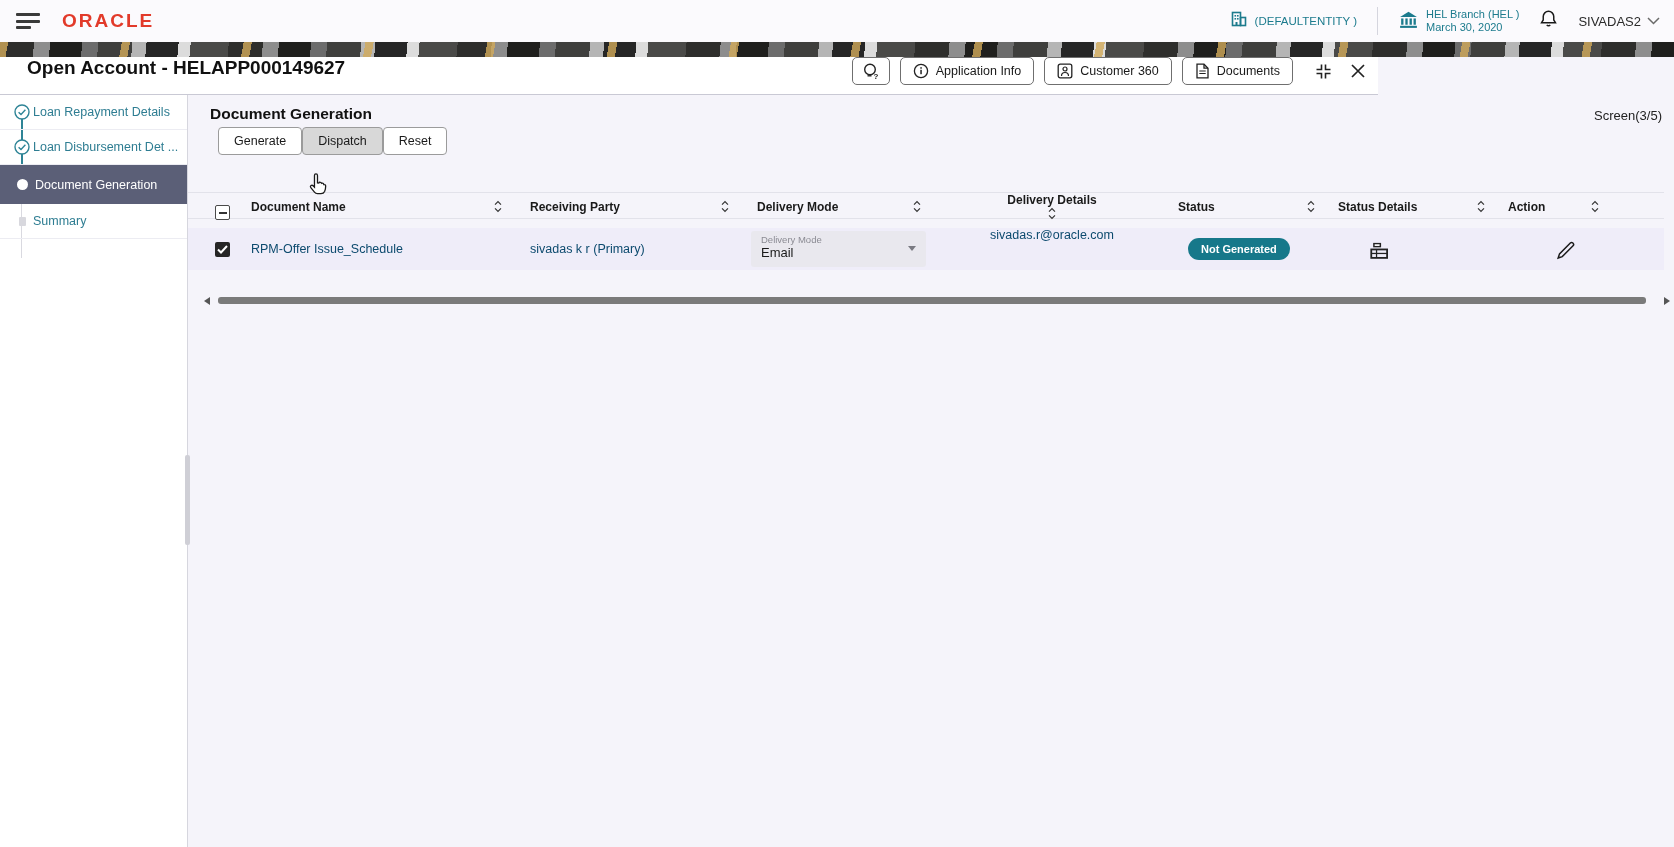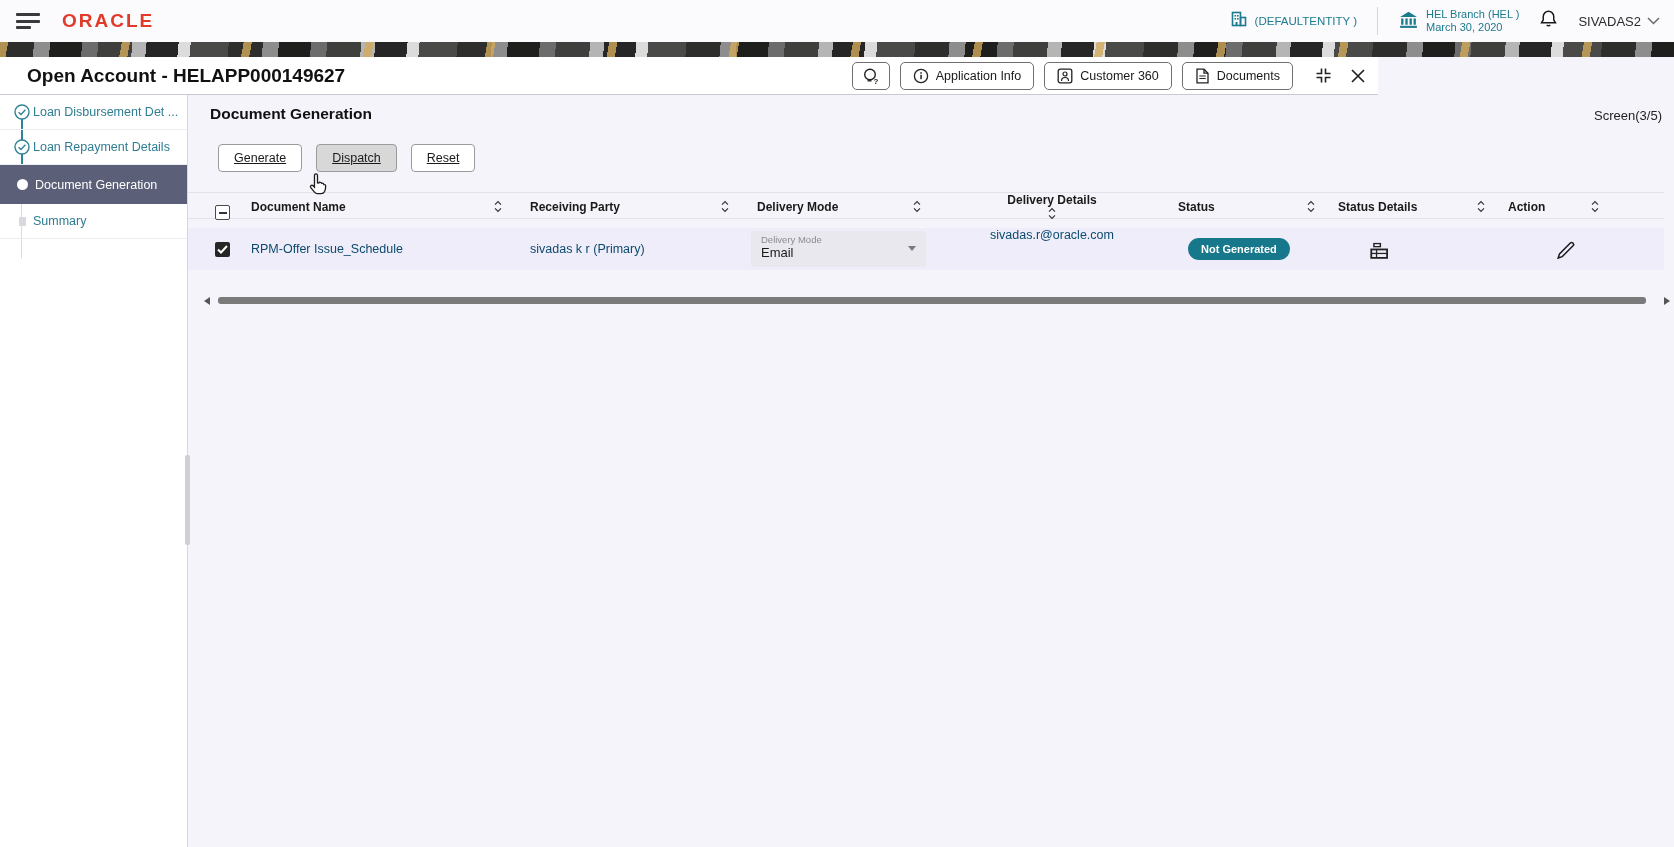--- a/index.html
+++ b/index.html
@@ -20,21 +20,21 @@
   .user-group { display:flex; align-items:center; gap:6px; font-size:13px; color:#2b2b2b; cursor:pointer; }
 
   
   .texture-strip { position:absolute; top:42px; left:0; width:1674px; height:15px;
     background:
       repeating-linear-gradient(100deg, rgba(210,170,90,.8) 0 8px, transparent 8px 120px),
       repeating-linear-gradient(95deg, #2e2e2c 0 34px, #8d8d8d 34px 50px, #1f1f1d 50px 82px, #6c6c6c 82px 98px, #3f3f3d 98px 132px, #b5b5b5 132px 146px, #262626 146px 178px, #dcdcdc 178px 190px, #4a4a48 190px 228px);
   }
 
   
-  .titlebar { position:absolute; top:57px; left:0; width:1378px; height:38px; background:#ffffff; border-bottom:1px solid #c9c9d4; display:flex; align-items:center; z-index:4; }
+  .titlebar { position:absolute; top:57px; left:0; width:1378px; height:38px; background:#ffffff; border-bottom:1px solid #c9c9d4; display:flex; z-index:4; }
   .page-title { margin-left:27px; font-size:19px; font-weight:700; color:#111; }
   .titlebar-right { position:absolute; right:12px; display:flex; align-items:center; gap:10px; }
   .tb-btn { display:flex; align-items:center; gap:7px; height:28px; padding:0 12px; border:1px solid #6f6f6f; border-radius:5px; background:#fff; font-size:12.5px; color:#1a1a1a; cursor:pointer; }
   .tb-iconbtn { width:38px; justify-content:center; padding:0; }
   .win-icons { display:flex; align-items:center; gap:16px; margin-left:10px; }
 
   
   .sidebar { position:absolute; top:95px; left:0; bottom:0; width:188px; background:#ffffff; border-right:1px solid #d6d6de; z-index:3; }
   .step-line-teal { position:absolute; left:21px; top:17px; width:2px; height:55px; background:#2e8496; }
   .step-line-gray { position:absolute; left:21px; top:109px; width:1px; height:54px; background:#d9d9e0; }
@@ -44,21 +44,21 @@
   .step.active .label { color:#ffffff; margin-left:35px; }
   .step-icon { position:absolute; left:14px; width:16px; height:16px; }
   .dot-active { position:absolute; left:17px; width:11px; height:11px; border-radius:50%; background:#ffffff; }
   .dot-pending { position:absolute; left:19px; width:7px; height:9px; background:#d8d8de; border-radius:1px; }
   .sidebar-vscroll { position:absolute; top:360px; right:-3px; width:5px; height:90px; background:#cfcfd6; border-radius:2px; }
 
   
   .content { position:absolute; top:95px; left:188px; right:0; bottom:0; background:#f5f4fa; }
   .content-heading { position:absolute; left:22px; top:10px; font-size:15.5px; font-weight:700; color:#111; }
   .screen-indicator { position:absolute; right:12px; top:13px; font-size:13px; color:#222; }
-  .actions { position:absolute; left:30px; top:49px; display:flex; gap:14px;text-decoration:underline; }
+  .actions { position:absolute; left:30px; top:32px; display:flex; gap:0; }
   .act-btn { height:28px; padding:0 15px; background:#fff; border:1px solid #9b9b9b; border-radius:4px; font-size:12.5px; color:#1a1a1a; cursor:pointer; }
   .act-btn.hovered { background:#d8d8d8; }
 
   
   .thead { position:absolute; left:0; right:10px; top:97px; height:27px; border-top:1px solid #e2e2ea; border-bottom:1px solid #e2e2ea; }
   .th { position:absolute; top:0; height:27px; display:flex; align-items:center; justify-content:space-between; font-size:12px; font-weight:600; color:#1a1a1a; cursor:pointer; }
   .trow { position:absolute; left:0; right:10px; top:133px; height:42px; background:#efedf9; }
   .cell { position:absolute; top:0; height:42px; display:flex; align-items:center; font-size:12.5px; color:#0c4a6e; }
 
   .c1 { left:63px;  width:252px; }
@@ -197,28 +197,28 @@
 
 <div class="sidebar">
   <div class="step-line-teal"></div>
   <div class="step-line-gray"></div>
 
   <div class="step">
     <svg class="step-icon" viewBox="0 0 16 16">
         <circle cx="8" cy="8" r="7" fill="#fff" stroke="#2e8496" stroke-width="1.4"></circle>
         <path d="M4.6 8.2 L7 10.5 L11.4 5.8" fill="none" stroke="#2e8496" stroke-width="1.4"></path>
       </svg>
-    <span class="label">Loan Disbursement Det ...</span>
+    <span class="label">Loan Repayment Details</span>
   </div>
   <div class="step">
     <svg class="step-icon" viewBox="0 0 16 16">
         <circle cx="8" cy="8" r="7" fill="#fff" stroke="#2e8496" stroke-width="1.4"></circle>
         <path d="M4.6 8.2 L7 10.5 L11.4 5.8" fill="none" stroke="#2e8496" stroke-width="1.4"></path>
       </svg>
-    <span class="label">Loan Repayment Details</span>
+    <span class="label">Loan Disbursement Det ...</span>
   </div>
   <div class="step active">
     <span class="dot-active"></span>
     <span class="label">Document Generation</span>
   </div>
   <div class="step">
     <span class="dot-pending"></span>
     <span class="label">Summary</span>
   </div>
   <div class="sidebar-vscroll"></div>

